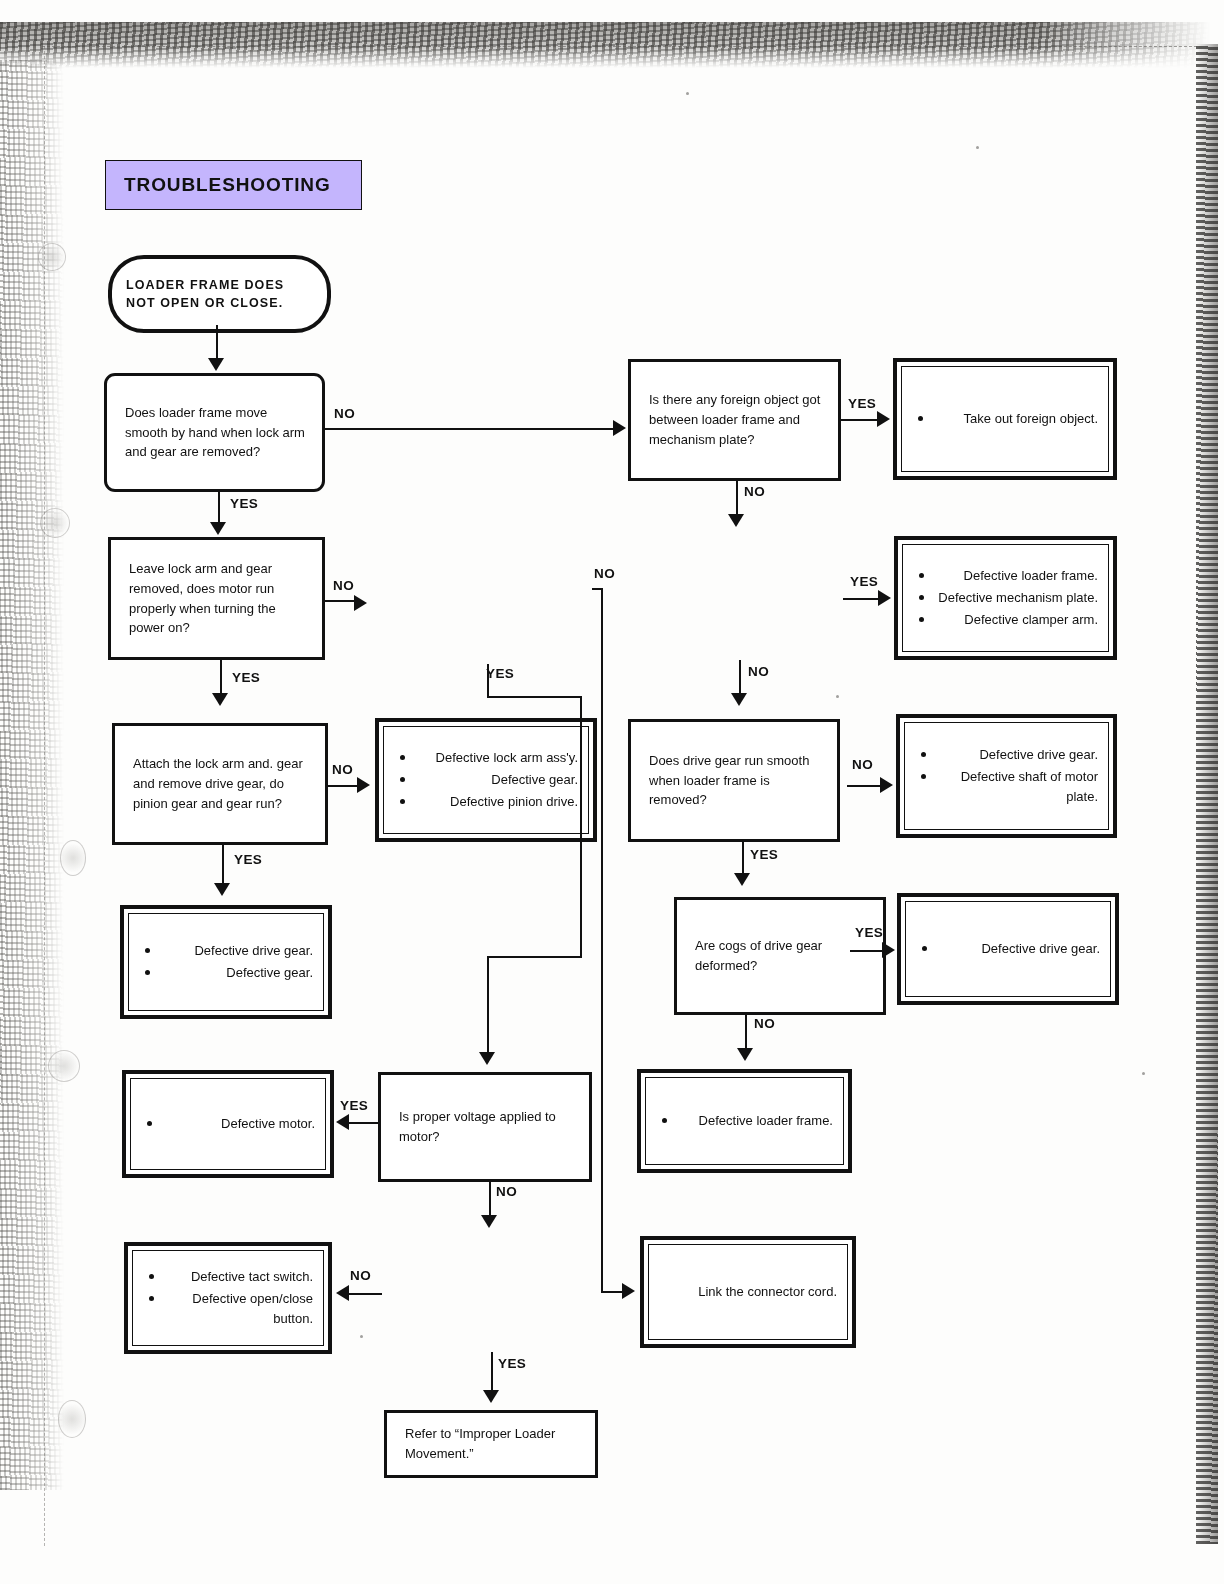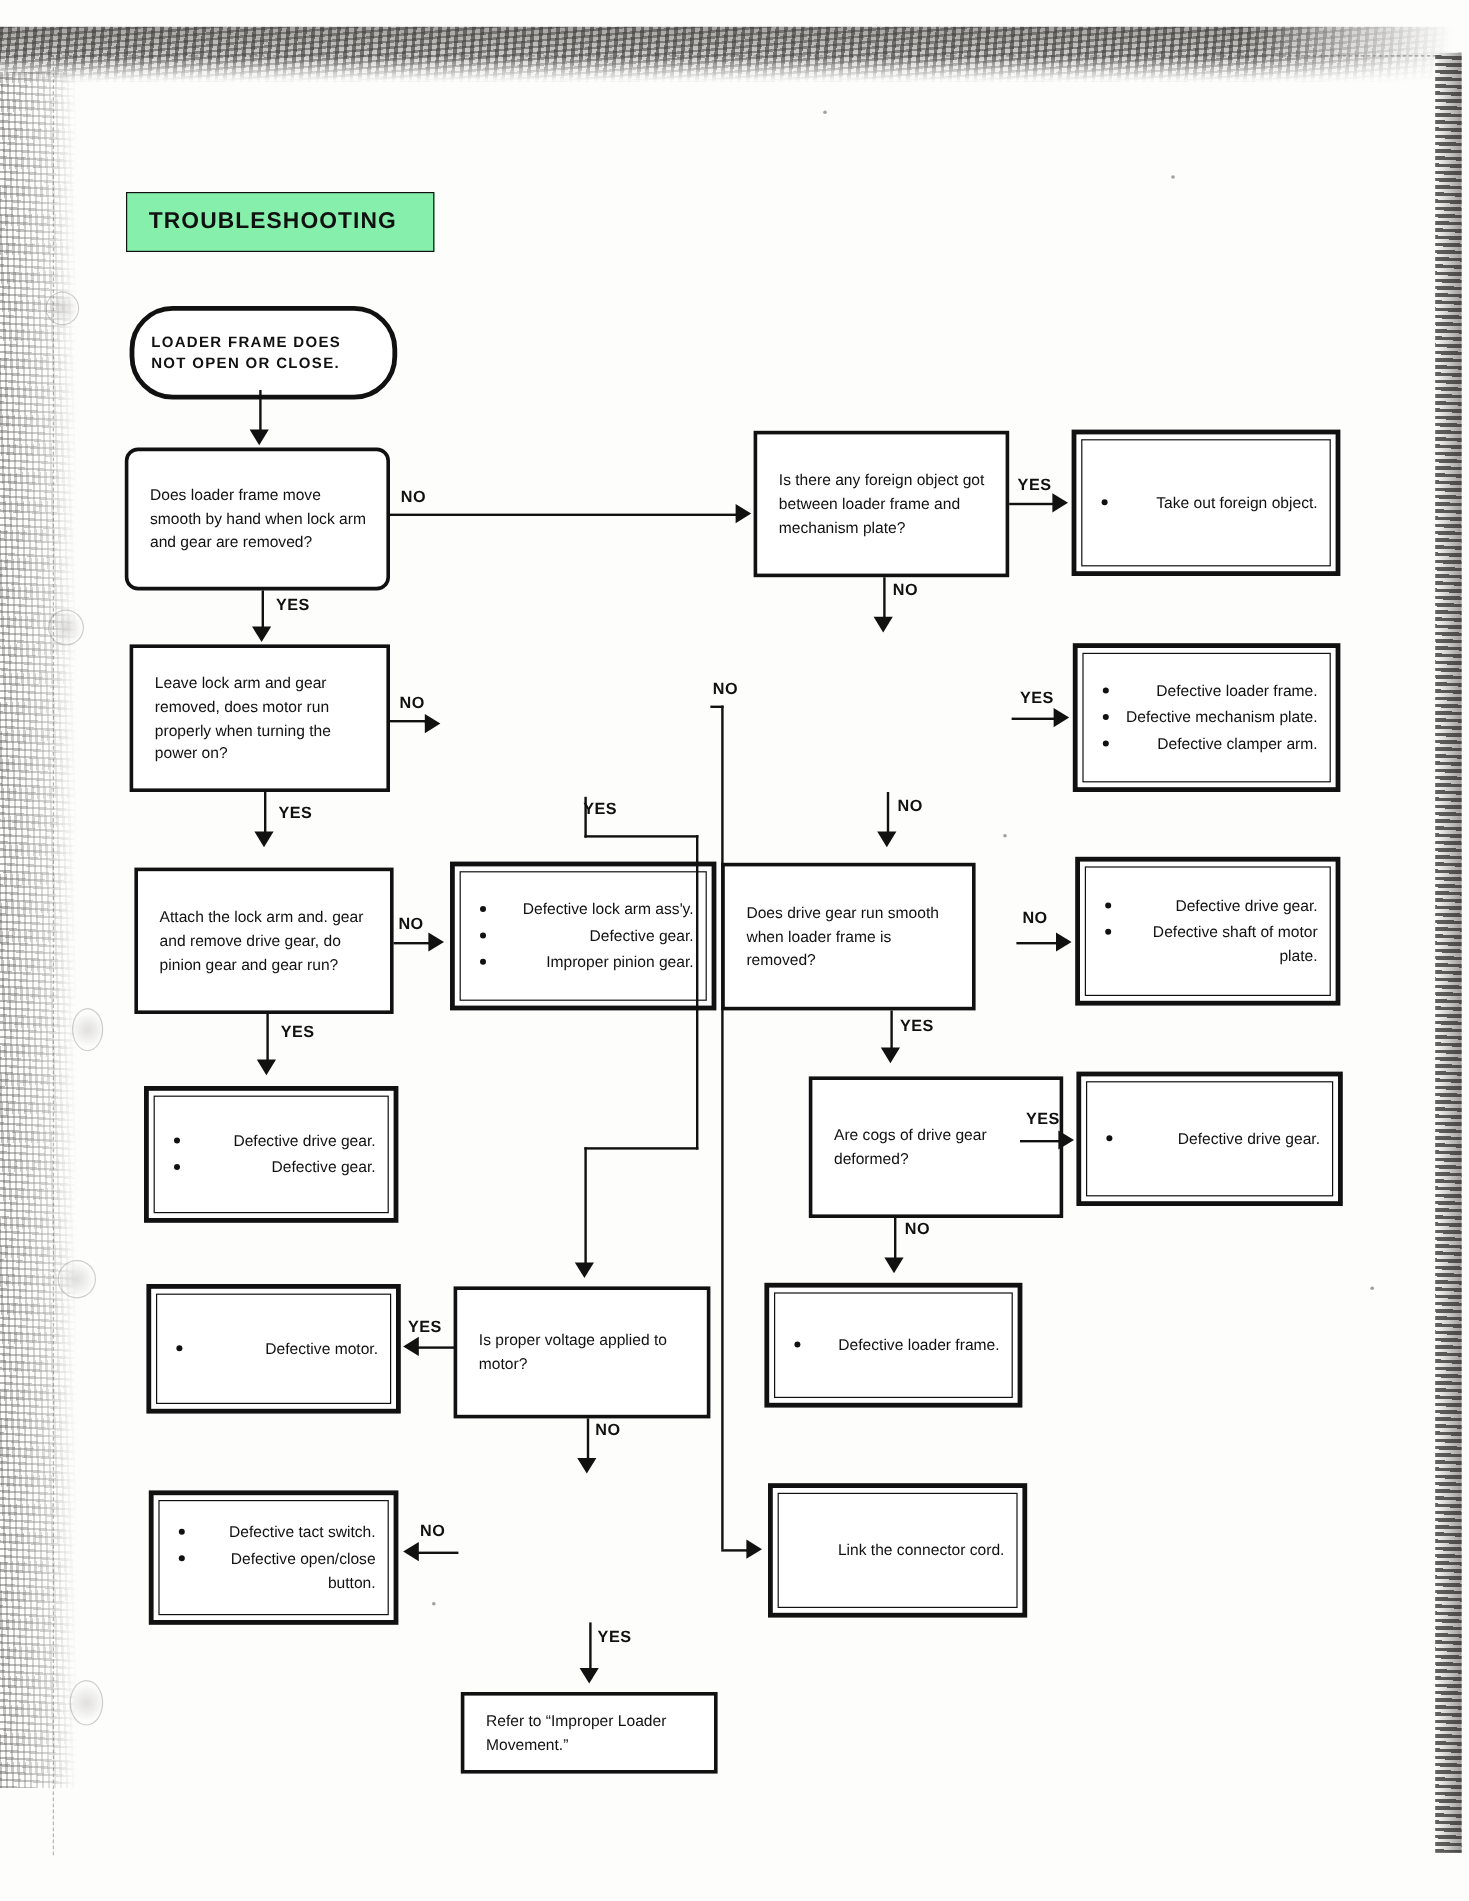--- a/index.html
+++ b/index.html
@@ -53,21 +53,21 @@
     background:radial-gradient(circle, rgba(120,118,114,.22), rgba(255,255,255,0) 70%);
     pointer-events:none;
   }
 
   
   #chart{position:absolute;left:0;top:0;width:1224px;height:1584px;}
 
   
   #title-plate{
     position:absolute;left:105px;top:160px;width:255px;height:48px;
-    border:1.5px solid #111;background:#86efac;
+    border:1.5px solid #111;background:#c4b5fd;
     display:flex;align-items:center;
   }
   #title-plate span{
     padding-left:18px;font-size:19px;font-weight:bold;letter-spacing:.9px;color:#111;
   }
 
   
   #start-node{
     position:absolute;left:108px;top:255px;width:215px;height:70px;
     border:4px solid #111;border-radius:36px;background:#fff;
@@ -159,21 +159,21 @@
   <div class="qbox" style="left:112px;top:723px;width:216px;height:122px;">
     <div class="txt">Attach the lock arm and. gear and remove drive gear, do pinion gear and gear run?</div>
   </div>
 
   <div class="rbox" style="left:375px;top:718px;width:222px;height:124px;">
     <div class="inner">
         <div class="txt">
       <ul>
         <li>Defective lock arm ass'y.</li>
         <li>Defective gear.</li>
-        <li>Improper pinion gear.</li>
+        <li>Defective pinion drive.</li>
       </ul>
     </div>
       </div>
   </div>
 
   <div class="rbox" style="left:120px;top:905px;width:212px;height:114px;">
     <div class="inner">
         <div class="txt">
       <ul>
         <li>Defective drive gear.</li>
@@ -233,21 +233,21 @@
         <div class="txt">
       <ul>
         <li>Defective loader frame.</li>
         <li>Defective mechanism plate.</li>
         <li>Defective clamper arm.</li>
       </ul>
     </div>
       </div>
   </div>
 
-  <div class="qbox" style="left:601px;top:719px;width:212px;height:123px;">
+  <div class="qbox" style="left:628px;top:719px;width:212px;height:123px;">
     <div class="txt">Does drive gear run smooth when loader frame is removed?</div>
   </div>
 
   <div class="rbox" style="left:896px;top:714px;width:221px;height:124px;">
     <div class="inner">
         <div class="txt">
       <ul>
         <li>Defective drive gear.</li>
         <li>Defective shaft of motor plate.</li>
       </ul>

